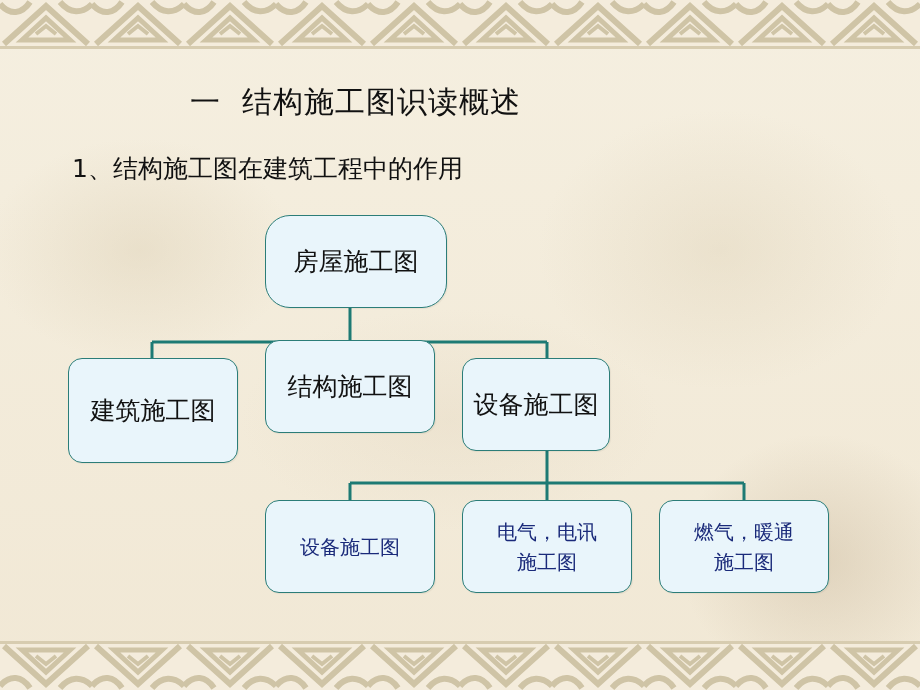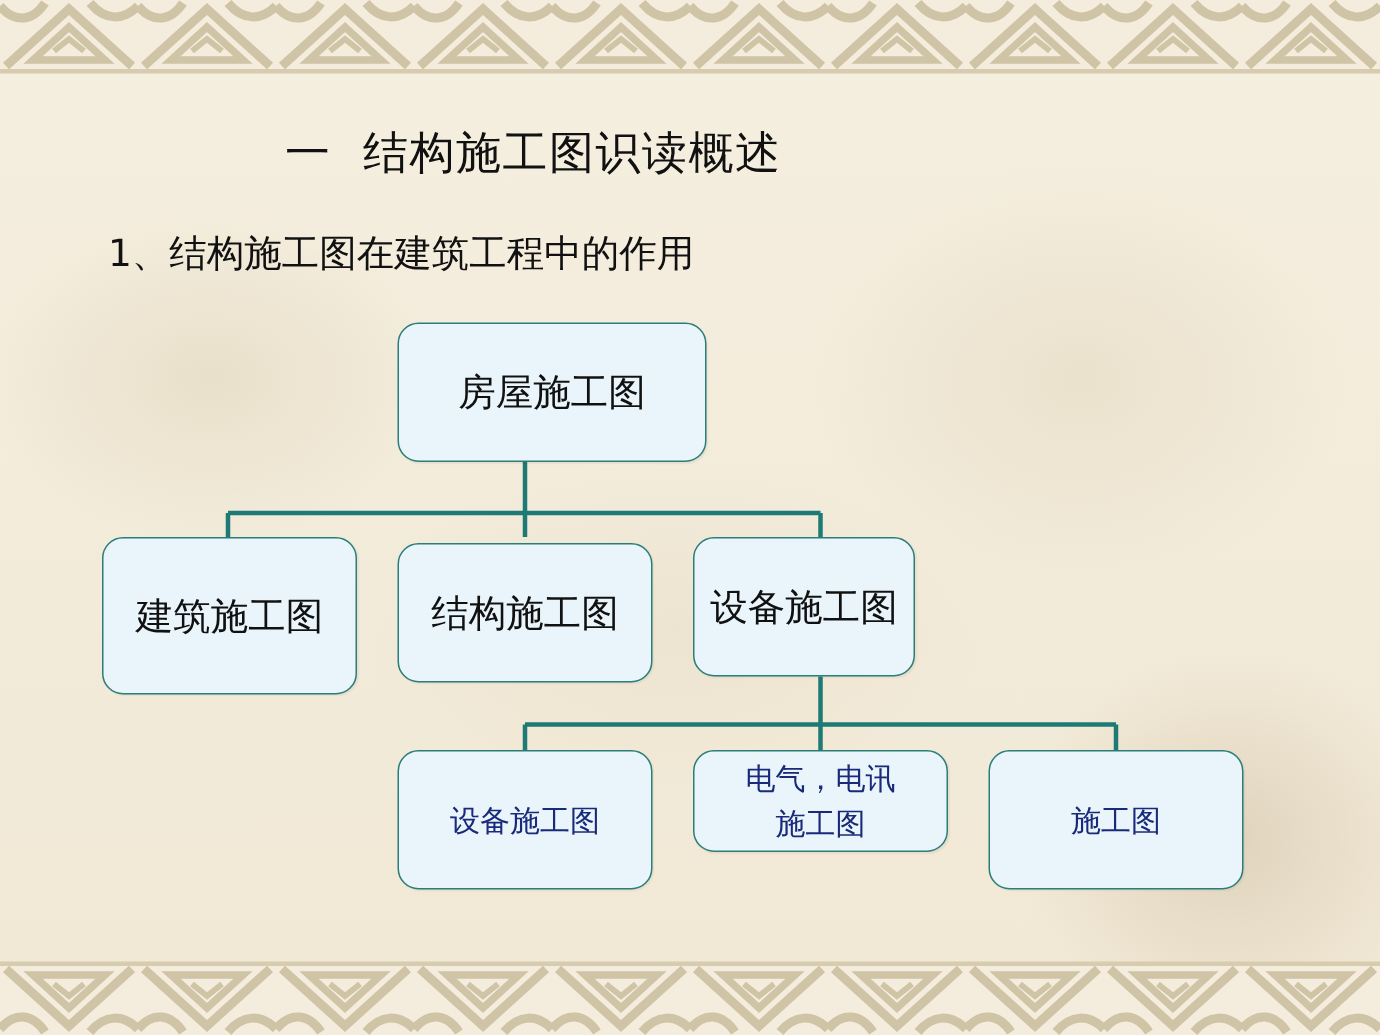--- a/index.html
+++ b/index.html
@@ -107,36 +107,37 @@
     <line x1="547" y1="342" x2="547" y2="358"></line>
 
     <line x1="547" y1="451" x2="547" y2="483"></line>
     <line x1="350" y1="483" x2="744" y2="483"></line>
     <line x1="350" y1="483" x2="350" y2="500"></line>
     <line x1="547" y1="483" x2="547" y2="500"></line>
     <line x1="744" y1="483" x2="744" y2="500"></line>
   </g>
 </svg>
 
-<div class="node l1" style="left:265px; top:215px; width:206px; height:93px;">
+<div class="node l1" style="left:265px; top:215px; width:182px; height:93px;border-radius:25px;">
   <span>房屋施工图</span>
 </div>
 
 <div class="node l2" style="left:68px; top:358px; width:170px; height:105px;">
   <span>建筑施工图</span>
 </div>
-<div class="node l2" style="left:265px; top:362px; width:170px; height:93px;">
+<div class="node l2" style="left:265px; top:340px; width:170px; height:93px;">
   <span>结构施工图</span>
 </div>
 <div class="node l2" style="left:462px; top:358px; width:148px; height:93px;">
   <span>设备施工图</span>
 </div>
 
 <div class="node l3" style="left:265px; top:500px; width:170px; height:93px;">
   <span>设备施工图</span>
 </div>
-<div class="node l3" style="left:462px; top:500px; width:170px; height:68px;">
+<div class="node l3" style="left:462px; top:500px; width:170px; height:93px;">
   <span>电气，电讯</span>
   <span>施工图</span>
 </div>
 <div class="node l3" style="left:659px; top:500px; width:170px; height:93px;">
+  <span>燃气，暖通</span>
   <span>施工图</span>
 </div>
 
 </body></html>

